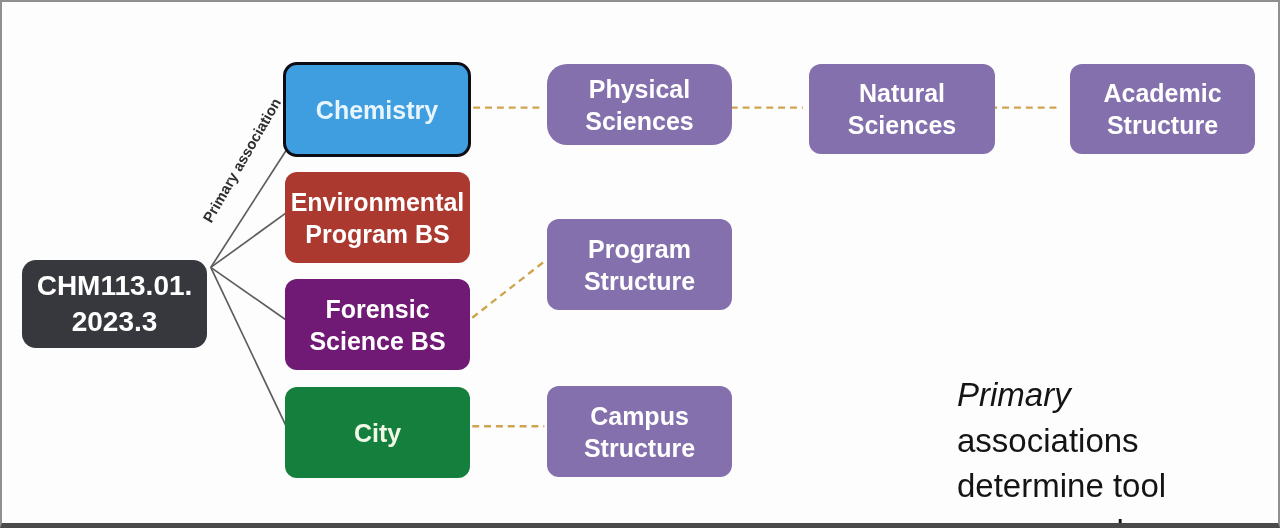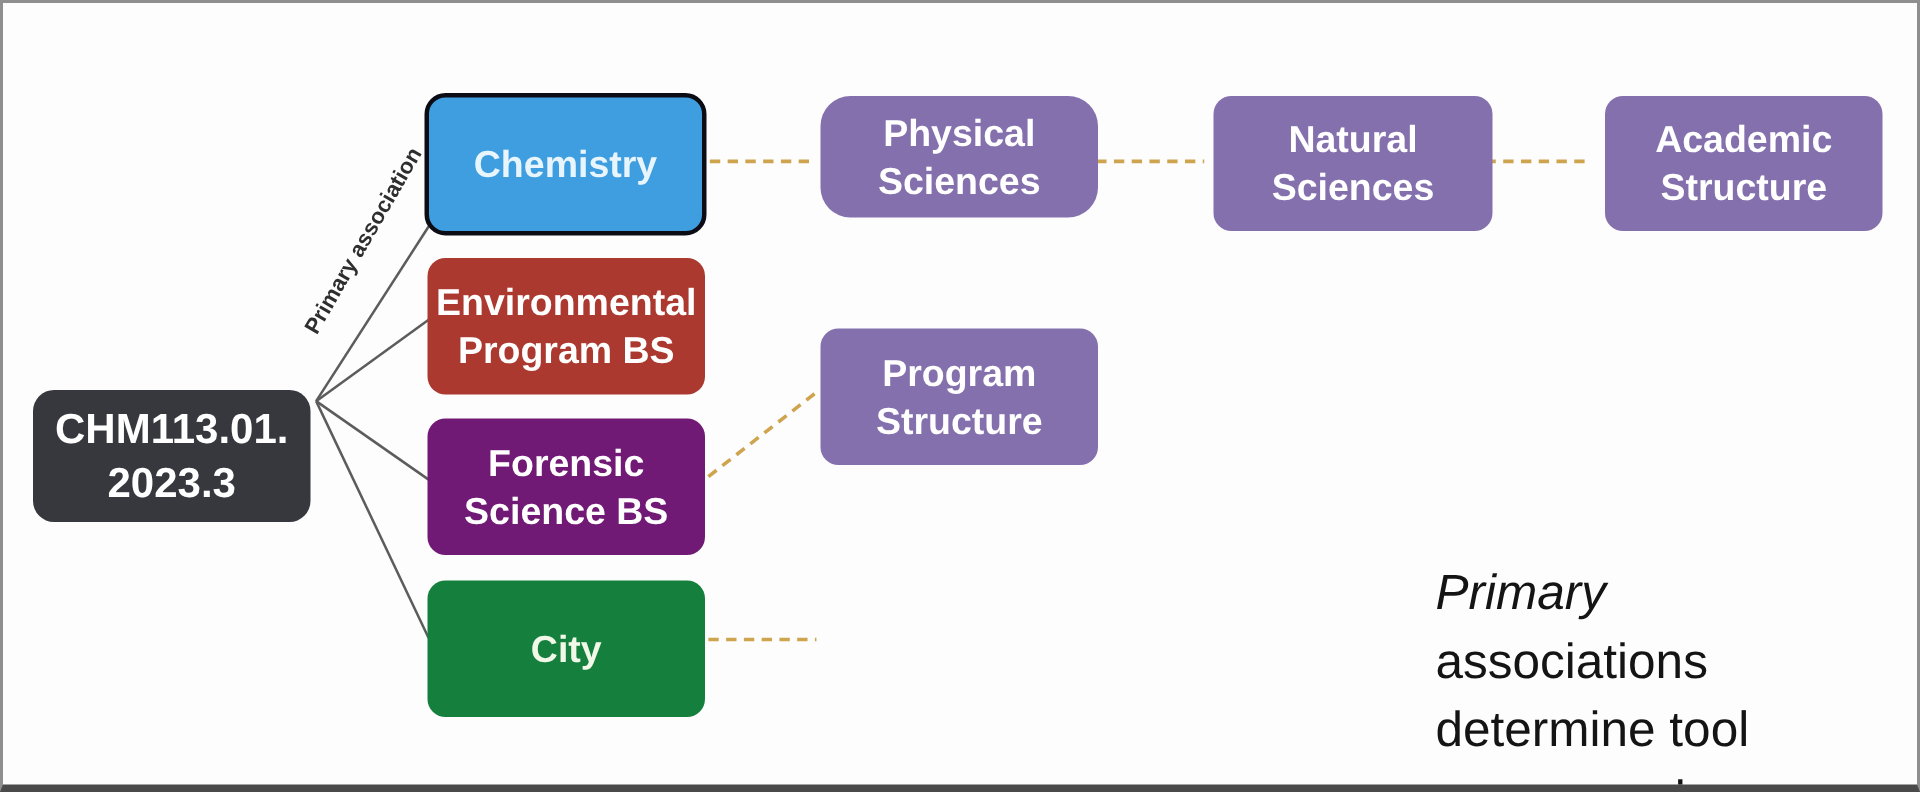--- a/index.html
+++ b/index.html
@@ -86,18 +86,21 @@
   </div>
 
   <div class="node n-academic">
     <span>Academic Structure</span>
   </div>
 
   <div class="node n-program">
     <span>Program Structure</span>
   </div>
 
+  <div class="node n-campus">
+    <span>Campus Structure</span>
+  </div>
 
   <div class="caption">
     <span class="it">Primary</span><span> associations determine tool access and configuration</span>
   </div>
 
 </div>
 
 </body></html>

